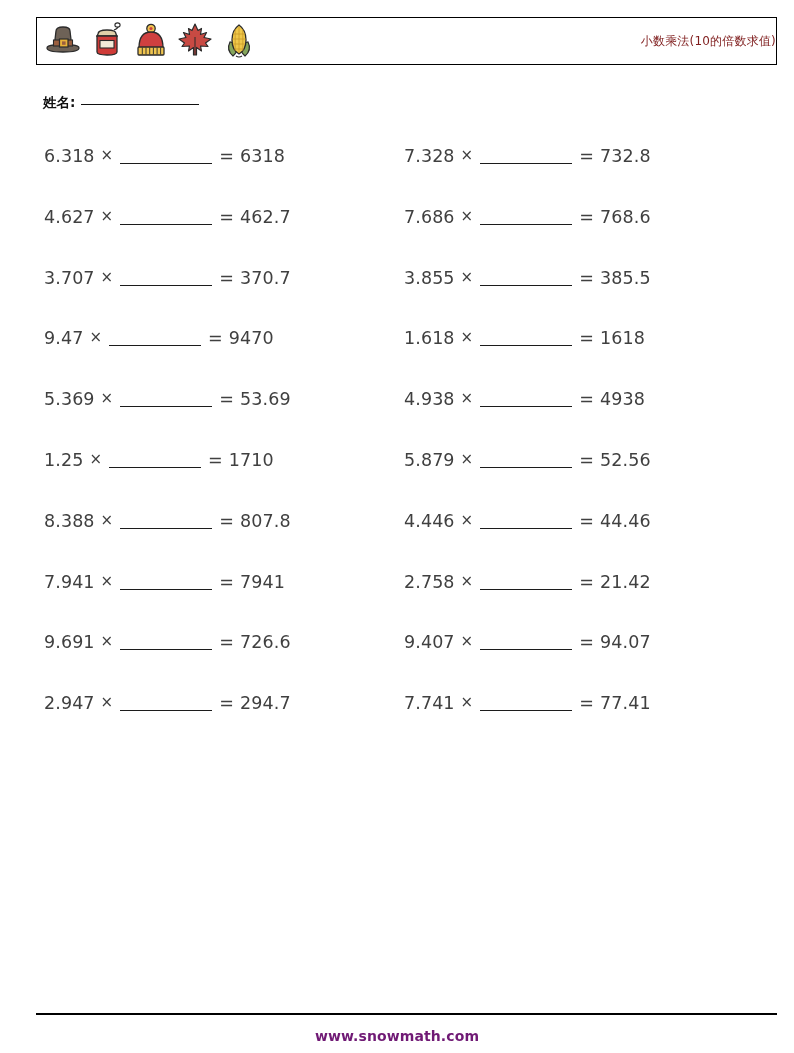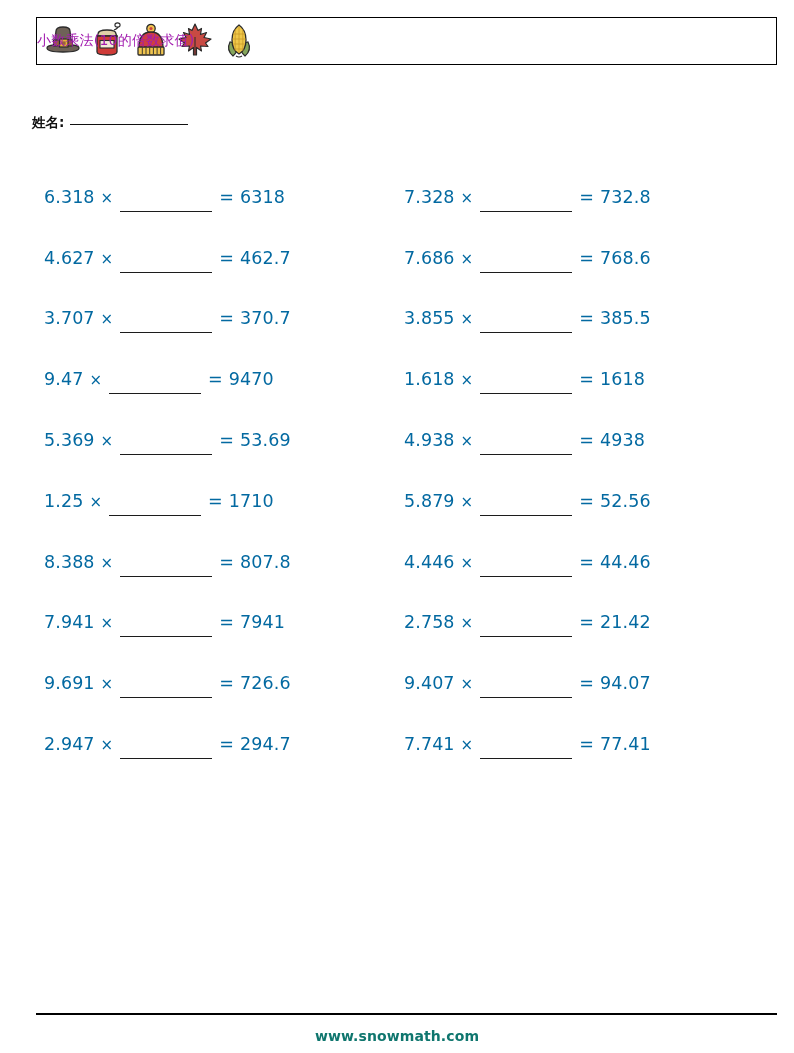--- a/index.html
+++ b/index.html
@@ -41,35 +41,34 @@
     display: flex;
     align-items: center;
     justify-content: center;
   }
   .icon-slot svg { display: block; }
 
   #worksheet-title {
     position: absolute;
     left: 0;
     right: 0;
-    text-align: left;
-    font-size: 14px;
+    text-align: right;
+    font-size: 12px;
     letter-spacing: 0.2px;
-    color: #a21caf;
+    color: #7f1d1d;
     pointer-events: none;
   }
 
   
   #meta-row {
     position: absolute;
-    left: 29px;
+    left: 40px;
     top: 92px;
     width: 741px;
     height: 26px;
-    margin-top: 20px;
   }
   .meta-label {
     font-size: 13.5px;
     color: #111111;
     font-weight: 600;
   }
   .meta-blank {
     display: inline-block;
     border-bottom: 1.4px solid #111111;
     vertical-align: 2px;
@@ -101,24 +100,24 @@
   .prob-col {
     position: absolute;
     top: 0;
   }
   #col-left  { left: 8px;   width: 360px; }
   #col-right { left: 368px; width: 360px; }
 
   .problem-row {
     height: 60.8px;
     display: flex;
-    align-items: flex-end;
+    align-items: flex-start;
     white-space: nowrap;
     font-size: 17.5px;
-    color: #0369a1;
+    color: #404040;
     letter-spacing: 0.1px;
   }
   .operand { }
   .times-sign {
     margin: 0 7px 0 6px;
     font-size: 15px;
   }
   .answer-blank {
     display: inline-block;
     width: 92px;
@@ -141,21 +140,21 @@
     border-top: 2px solid #000000;
   }
   #footer-url {
     position: absolute;
     left: 0;
     right: 0;
     top: 1028px;
     text-align: center;
     font-size: 14px;
     font-weight: 700;
-    color: #0f766e;
+    color: #701a75;
     letter-spacing: 0.1px;
   }
 </style>
 </head>
 <body>
 
 <div id="header-box">
 
   <div id="header-icons">
 

